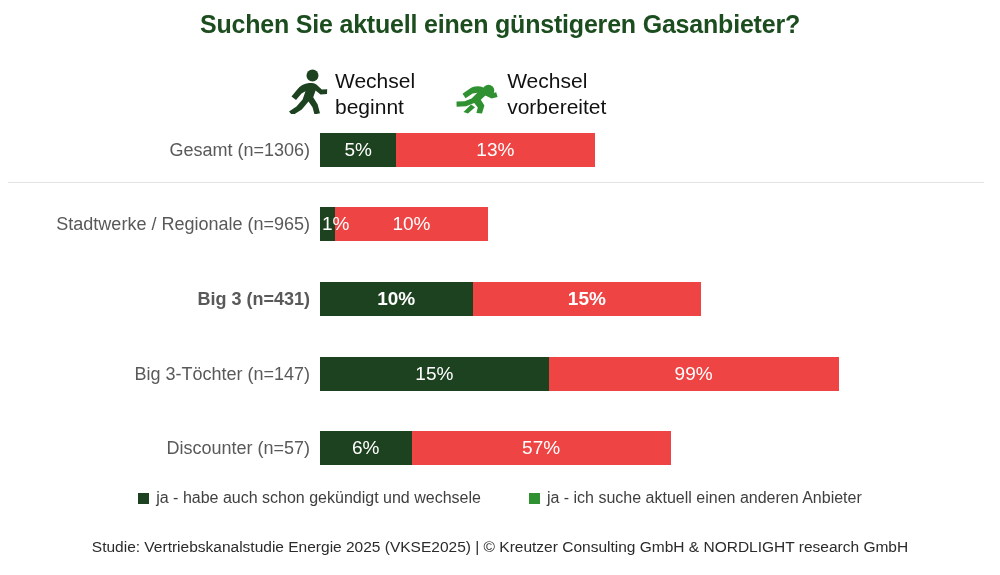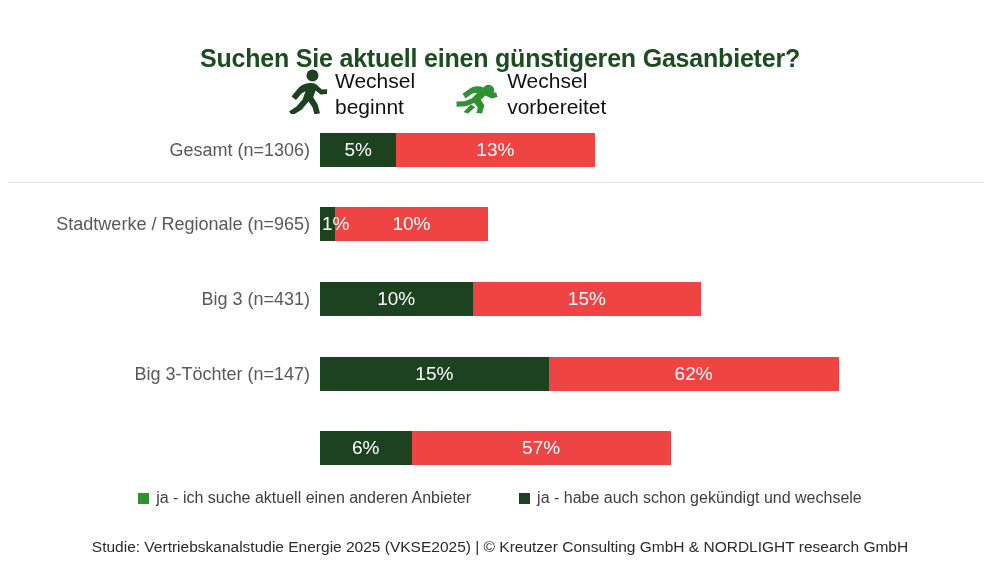--- a/index.html
+++ b/index.html
@@ -18,21 +18,20 @@
 
   
   .chart-title {
     position: absolute;
     top: 10px; left: 0; width: 1000px;
     text-align: center;
     font-size: 25px;
     font-weight: bold;
     color: #1b4d1e;
     letter-spacing: -0.2px;
-    margin-top: 34px;
   }
 
   
   .icon-header {
     position: absolute;
     top: 68px; left: 285px;
     display: flex;
     align-items: flex-start;
     gap: 38px;
   }
@@ -181,60 +180,61 @@
         <div class="row-label">Stadtwerke / Regionale (n=965)</div>
         <div class="bar-wrap" style="left: 320px;">
           <div class="seg dark overflow" style="width: 15.25px; height: 34px;">
             <span class="seg-label">1%</span>
           </div>
           <div class="seg light" style="width: 152.5px; height: 34px;">
             <span class="seg-label">10%</span>
           </div>
         </div>
       </div>
-      <div class="row" style="top: 282px;">
+      <div class="row" style="top: 282px; font-weight: bold;">
         <div class="row-label">Big 3 (n=431)</div>
         <div class="bar-wrap" style="left: 320px;">
           <div class="seg dark" style="width: 152.5px; height: 34px;">
             <span class="seg-label">10%</span>
           </div>
           <div class="seg light" style="width: 228.75px; height: 34px;">
             <span class="seg-label">15%</span>
           </div>
         </div>
       </div>
       <div class="row" style="top: 357px; border-radius: 14px;">
         <div class="row-label">Big 3-Töchter (n=147)</div>
         <div class="bar-wrap" style="left: 320px;">
           <div class="seg dark" style="width: 228.75px; height: 34px;">
             <span class="seg-label">15%</span>
           </div>
           <div class="seg light" style="width: 289.75px; height: 34px;">
-            <span class="seg-label">62%</span>
+            <span class="seg-label">99%</span>
           </div>
         </div>
       </div>
       <div class="row" style="top: 431px;">
+        <div class="row-label">Discounter (n=57)</div>
         <div class="bar-wrap" style="left: 320px;">
           <div class="seg dark" style="width: 91.5px; height: 34px;">
             <span class="seg-label">6%</span>
           </div>
           <div class="seg light" style="width: 259.25px; height: 34px;">
             <span class="seg-label">57%</span>
           </div>
         </div>
       </div>
     </div>
 
   <div class="legend">
+    <div class="legend-item">
+      <span class="legend-swatch dark"></span>
+      <span>ja - habe auch schon gekündigt und wechsele</span>
+    </div>
     <div class="legend-item">
       <span class="legend-swatch light"></span>
       <span>ja - ich suche aktuell einen anderen Anbieter</span>
     </div>
-    <div class="legend-item">
-      <span class="legend-swatch dark"></span>
-      <span>ja - habe auch schon gekündigt und wechsele</span>
-    </div>
   </div>
 
   <div class="footer">Studie: Vertriebskanalstudie Energie 2025 (VKSE2025) | © Kreutzer Consulting GmbH &amp; NORDLIGHT research GmbH</div>
 
 </div>
 
 </body></html>

